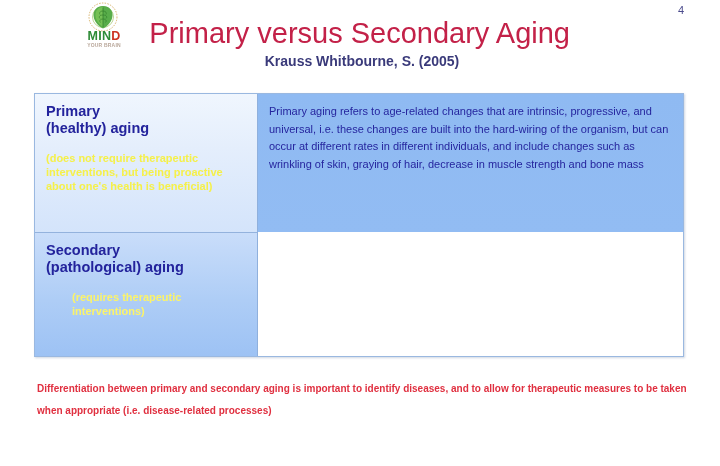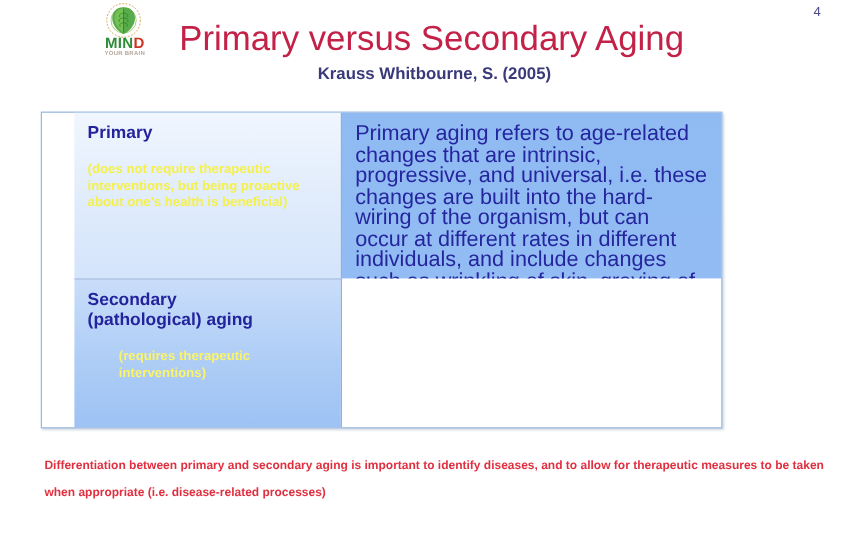--- a/index.html
+++ b/index.html
@@ -91,28 +91,27 @@
     font-weight: bold;
     color: #3a3a7a;
     font-family: "Liberation Sans", sans-serif;
   }
 
   
   #aging-table {
     position: absolute;
     left: 34px;
     top: 93px;
-    width: 568px;
+    width: 650px;
     height: 264px;
     border: 1px solid #9ab8e0;
     box-sizing: border-box;
     display: flex;
     flex-direction: column;
     box-shadow: 1px 1px 2px rgba(120,140,170,0.35);
-    padding-left: 27px;
   }
   .t-row {
     display: flex;
     box-sizing: border-box;
   }
   #row-primary { height: 138px; }
   #row-secondary { flex: 1 1 auto; }
 
   #row-secondary .t-cell { border-top: 1px solid #93b2dd; }
 
@@ -158,21 +157,21 @@
     font-weight: bold;
     color: #f5f04a;
     line-height: 14px;
     font-family: "Liberation Sans", sans-serif;
   }
   #cell-secondary-label .label-note {
     color: #fbf36a;
     margin-left: 26px;
   }
   .desc-text {
-    font-size: 18px;
+    font-size: 11px;
     color: #25259e;
     line-height: 17.5px;
     font-family: "Liberation Sans", sans-serif;
   }
 
   
   #footer-note {
     position: absolute;
     left: 37px;
     top: 378px;
@@ -205,20 +204,21 @@
 
 <div id="title">Primary versus Secondary Aging</div>
 <div id="subtitle">Krauss Whitbourne, S. (2005)</div>
 
 <div id="aging-table">
 
   <div class="t-row" id="row-primary">
     <div class="t-cell col-label" id="cell-primary-label">
       <div class="label-head">
         <div>Primary</div>
+        <div>(healthy) aging</div>
       </div>
       <div class="label-note">(does not require therapeutic interventions, but being proactive about one's health is beneficial)</div>
     </div>
     <div class="t-cell col-desc" id="cell-primary-desc">
       <div class="desc-text">Primary aging refers to age-related changes that are intrinsic, progressive, and universal, i.e. these changes are built into the hard-wiring of the organism, but can occur at different rates in different  individuals, and include changes  such as wrinkling of skin, graying of hair, decrease in muscle strength and bone mass</div>
     </div>
   </div>
 
   <div class="t-row" id="row-secondary">
     <div class="t-cell col-label" id="cell-secondary-label">

